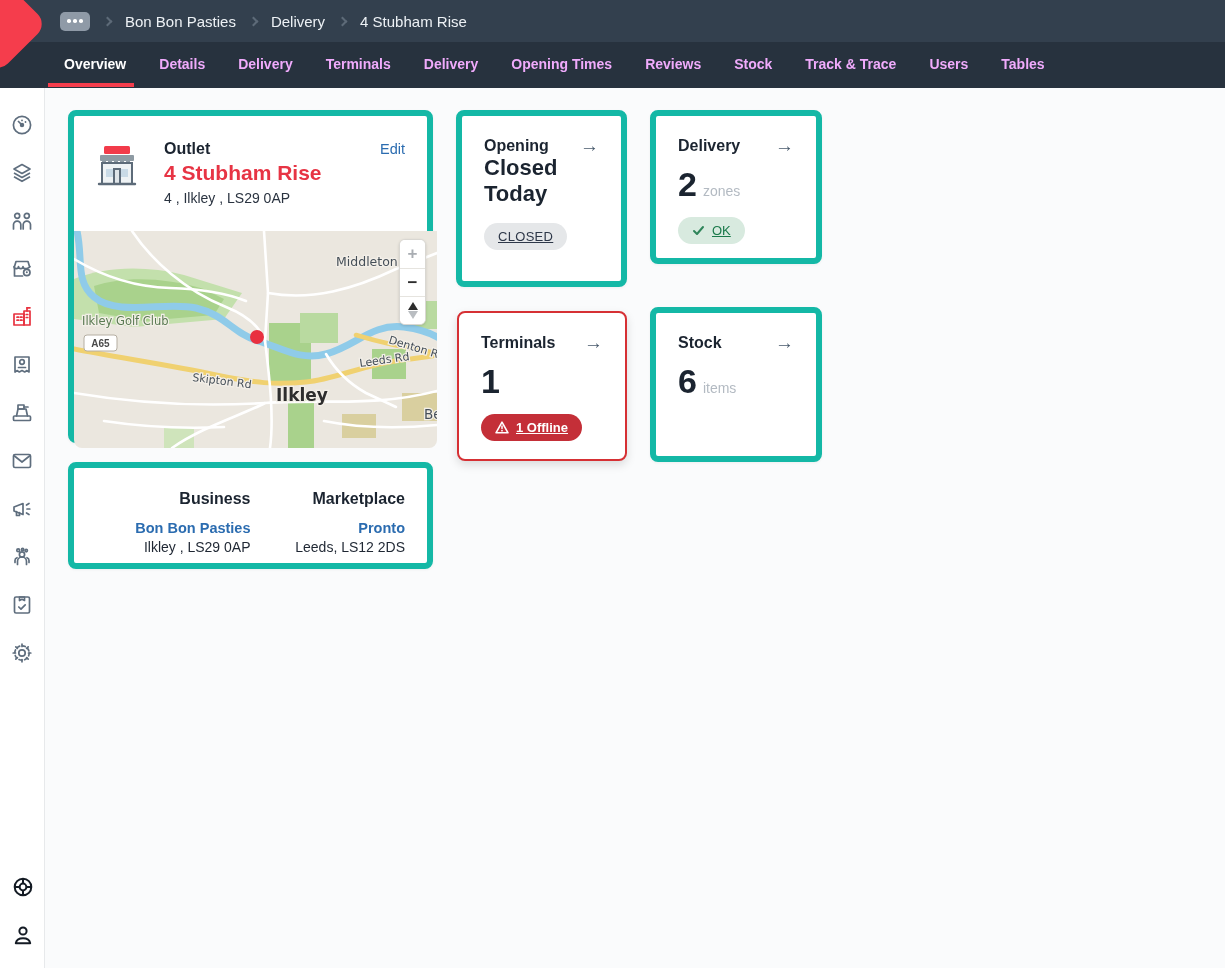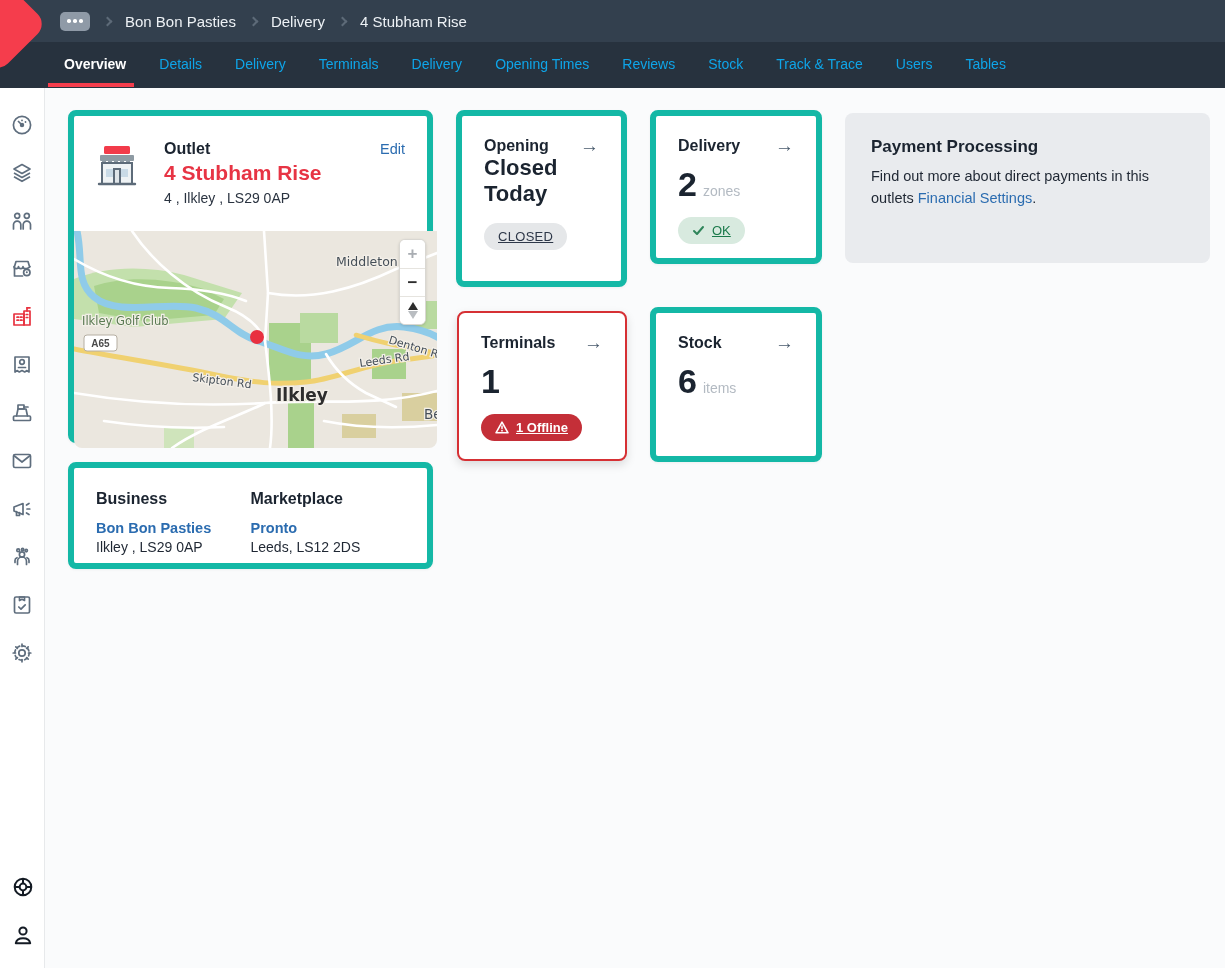--- a/index.html
+++ b/index.html
@@ -9,21 +9,21 @@
   
   .topbar { position:absolute; left:0; top:0; width:1225px; height:42px; background:#33404e; z-index:20; }
   .tabbar { position:absolute; left:0; top:42px; width:1225px; height:46px; background:#27323e; z-index:19; }
   .logo { position:absolute; left:0; top:0; width:70px; height:95px; z-index:30; pointer-events:none; }
   .breadcrumb { position:absolute; left:60px; top:0; height:42px; display:flex; align-items:center; gap:13px; z-index:25; }
   .bc-chip { width:30px; height:19px; background:#8f9aa7; border-radius:5px; display:flex; align-items:center; justify-content:center; gap:2.5px; cursor:pointer; }
   .bc-chip i { width:3.5px; height:3.5px; border-radius:50%; background:#fff; }
   .bc-sep { width:7px; height:7px; border-top:2px solid #5d6a78; border-right:2px solid #5d6a78; transform:rotate(45deg); margin:0 1px; }
   .bc-item { color:#edf1f5; font-size:15px; font-weight:500; cursor:pointer; }
   .tabs { position:absolute; left:64px; top:0; height:44px; display:flex; align-items:center; gap:33px; }
-  .tab { color:#0ea5e9; font-size:14px; font-weight:400; height:46px; display:flex; align-items:center; position:relative; cursor:pointer; white-space:nowrap; }
+  .tab { color:#f0abfc; font-size:14px; font-weight:700; height:46px; display:flex; align-items:center; position:relative; cursor:pointer; white-space:nowrap; }
   .tab.active { color:#ffffff; font-weight:600; }
   .tab.active::after { content:""; position:absolute; left:-16px; right:-8px; bottom:0; height:4px; background:#f53d4c; }
 
   
   .sidebar { position:absolute; left:0; top:88px; width:45px; height:880px; background:#ffffff; border-right:1px solid #e7e9eb; z-index:10; }
   .side-icons { display:flex; flex-direction:column; align-items:center; padding-top:25px; }
   .side-ic { width:24px; height:24px; margin-bottom:24px; cursor:pointer; display:block; }
   .side-ic svg { display:block; }
   .side-foot { position:absolute; left:0; width:45px; display:flex; justify-content:center; }
 
@@ -45,21 +45,21 @@
   .map-controls { position:absolute; right:11px; top:8px; width:27px; background:#fff; border:1px solid #d9d7d2;
                   border-radius:6px; box-shadow:0 1px 3px rgba(0,0,0,.15); overflow:hidden; }
   .map-btn { width:100%; height:28px; display:flex; align-items:center; justify-content:center;
              font-size:17px; font-weight:700; color:#2d2d2d; cursor:pointer; background:#fff; border:0; }
   .map-btn + .map-btn { border-top:1px solid #e6e4df; }
   .map-btn.dim { color:#a9adb2; }
   .compass { display:flex; flex-direction:column; align-items:center; gap:1px; }
   .tri-up { width:0; height:0; border-left:5px solid transparent; border-right:5px solid transparent; border-bottom:8px solid #2d2d2d; }
   .tri-dn { width:0; height:0; border-left:5px solid transparent; border-right:5px solid transparent; border-top:8px solid #b9bdc1; }
 
-  .biz-card { left:23px; top:374px; width:365px; height:107px; padding:22px; display:flex; }
+  .biz-card { left:23px; top:374px; width:365px; height:107px; padding:22px; display:flex;text-align:right; }
   .biz-col { width:160px; }
   .biz-title { font-size:16px; font-weight:700; color:#1b2430; }
   .biz-link { font-size:14.5px; font-weight:700; color:#2b6cb0; margin-top:12px; cursor:pointer; }
   .biz-addr { font-size:14px; color:#1f2733; margin-top:3px; }
 
   .stat-card { padding:20px 22px; }
   .stat-head { display:flex; align-items:center; justify-content:space-between; }
   .stat-title { font-size:16px; font-weight:700; color:#1b2430; }
   .arrow { color:#47596b; font-size:19px; line-height:1; cursor:pointer; font-weight:400; }
   .stat-big { font-size:22px; font-weight:700; color:#1b2430; line-height:1.18; margin-top:0; }
@@ -390,18 +390,14 @@
     <div class="stat-head">
       <span class="stat-title">Stock</span>
       <span class="arrow">→</span>
     </div>
     <div class="stat-num">
       <span class="num">6</span>
       <span class="unit">items</span>
     </div>
   </div>
 
-  <div class="card payment-card">
-    <div class="pay-title">Payment Processing</div>
-    <div class="pay-body"><span>Find out more about direct payments in this outlets </span><span class="pay-link">Financial Settings</span><span>.</span></div>
-  </div>
 
 </div>
 
 </body></html>

